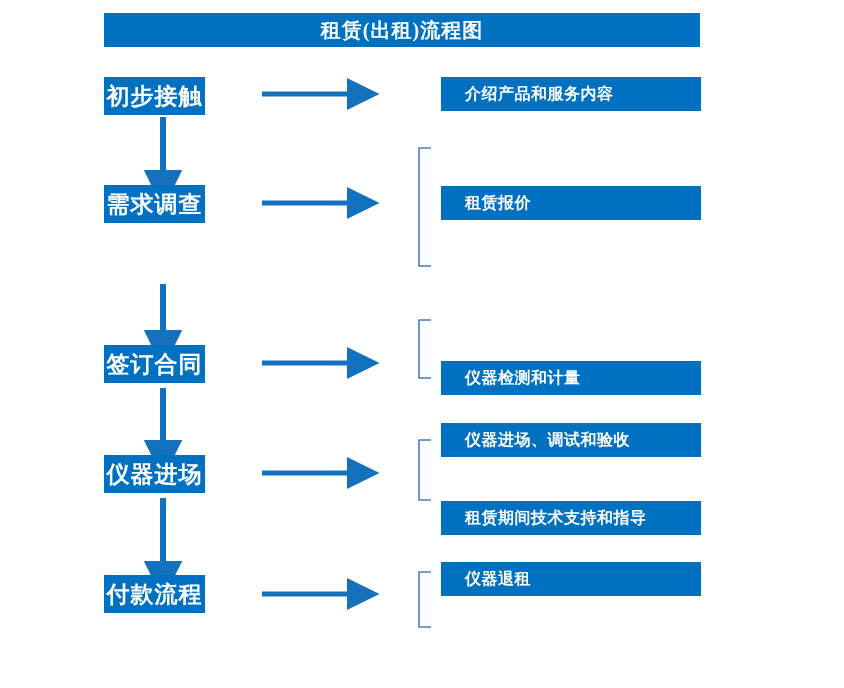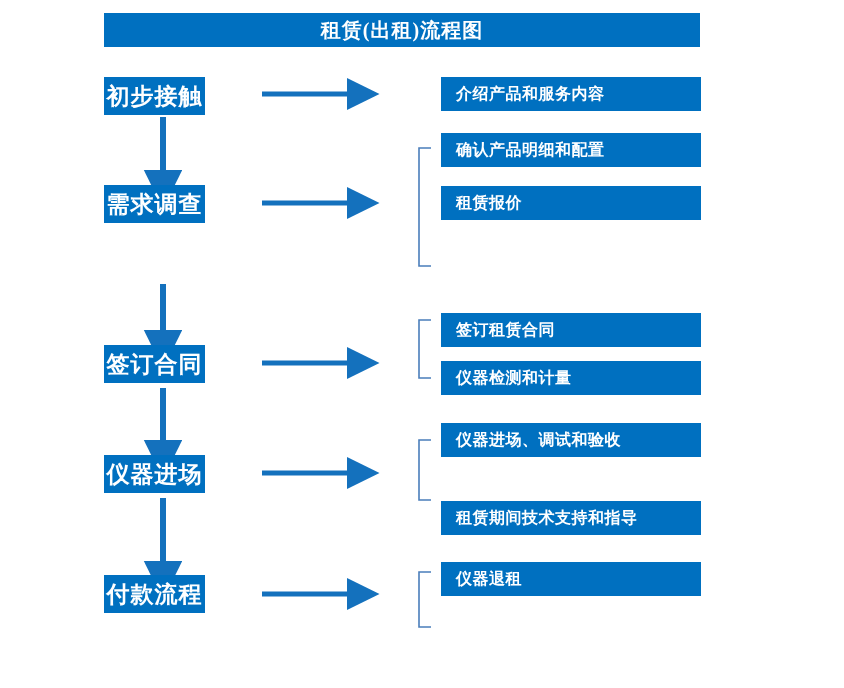--- a/index.html
+++ b/index.html
@@ -63,21 +63,21 @@
     position: absolute;
     left: 441px;
     width: 260px;
     height: 34px;
     background: #0070c0;
     color: #ffffff;
     font-size: 16px;
     font-weight: bold;
     display: flex;
     align-items: center;
-    padding-left: 15px;
+    padding-left: 24px;
     box-sizing: border-box;
     letter-spacing: 0.5px;
     line-height: 1;
   }
 
   
   svg.connectors {
     position: absolute;
     left: 0;
     top: 0;
@@ -131,24 +131,22 @@
   <div class="stage-box" style="top:185px">需求调查</div>
 
   <div class="stage-box" style="top:345px">签订合同</div>
 
   <div class="stage-box" style="top:455px">仪器进场</div>
 
   <div class="stage-box" style="top:575px">付款流程</div>
 
   <div class="detail-box" style="top:77px">介绍产品和服务内容</div>
 
-  <div class="detail-box" style="top:133px">确认产品明细和配置</div>
   <div class="detail-box" style="top:186px">租赁报价</div>
 
-  <div class="detail-box" style="top:313px">签订租赁合同</div>
   <div class="detail-box" style="top:361px">仪器检测和计量</div>
 
   <div class="detail-box" style="top:423px">仪器进场、调试和验收</div>
   <div class="detail-box" style="top:501px">租赁期间技术支持和指导</div>
 
   <div class="detail-box" style="top:562px">仪器退租</div>
 
 </div>
 
 </body></html>

